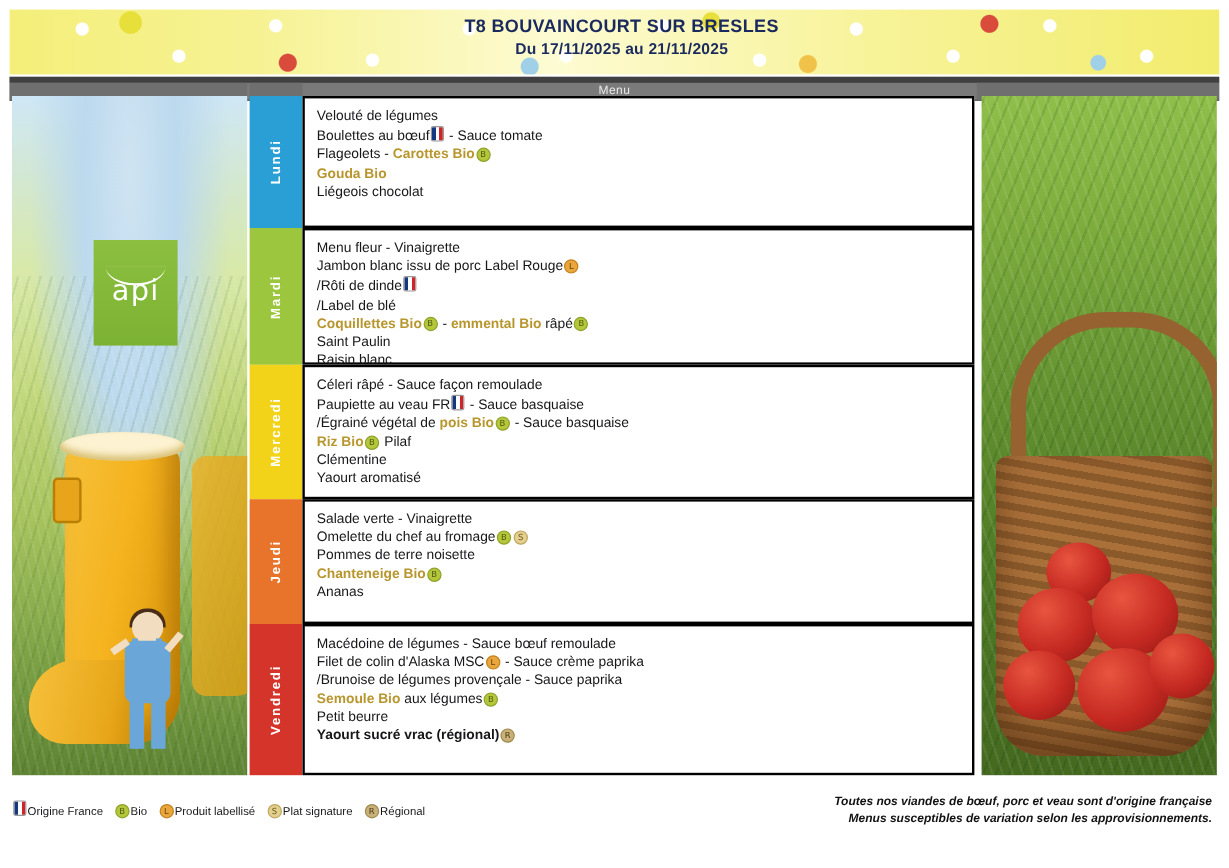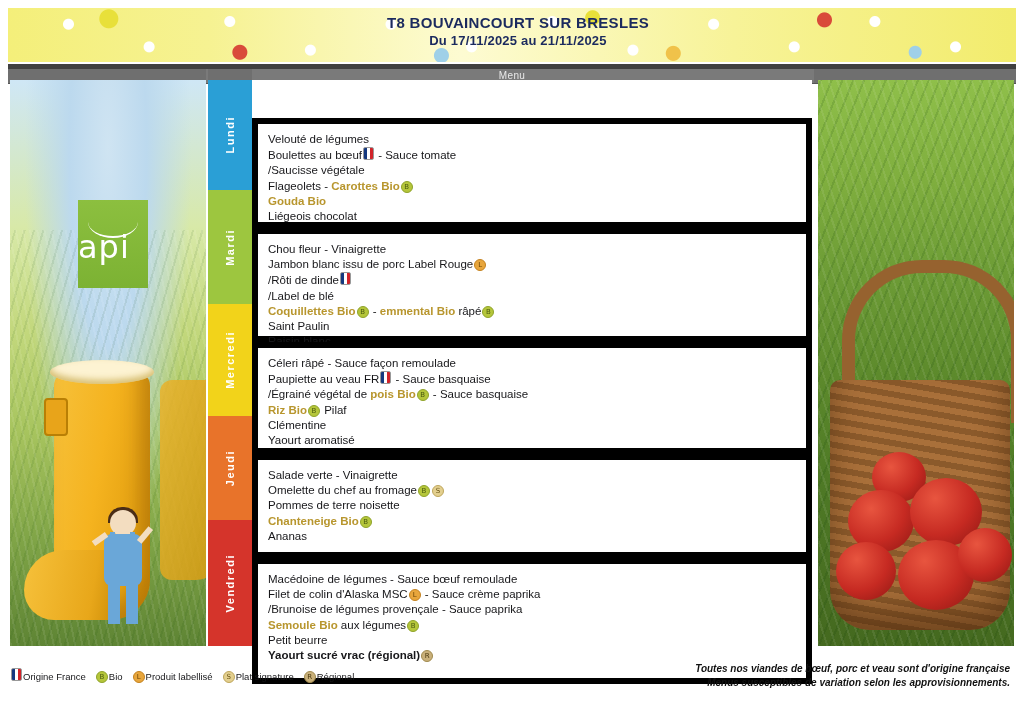--- a/index.html
+++ b/index.html
@@ -105,42 +105,42 @@
   .kid-legr{position:absolute;left:30px;top:74px;width:12px;height:40px;background:#6aa7d8;}
   .kid-arm{position:absolute;left:-4px;top:26px;width:16px;height:6px;background:#f3ddc0;transform:rotate(-35deg);}
   .kid-arm2{position:absolute;left:40px;top:22px;width:18px;height:6px;background:#f3ddc0;transform:rotate(-50deg);}
 
   
   .api-logo{
     position:absolute;left:68px;top:120px;width:70px;height:88px;
     background:linear-gradient(180deg,#8cbf3f 0%,#7cb233 100%);
   }
   .api-logo .txt{
-    position:absolute;left:0;top:28px;width:70px;
-    font-family:"DejaVu Sans",sans-serif;font-size:32px;color:#ffffff;letter-spacing:1px;
+    position:absolute;left:0;top:28px;width:70px;text-align:center;
+    font-family:"DejaVu Sans",sans-serif;font-size:24px;color:#ffffff;letter-spacing:1px;
   }
   .api-logo .swoosh{
     position:absolute;left:10px;top:22px;width:50px;height:14px;
     border-bottom:2px solid #ffffff;border-radius:0 0 50% 50%/0 0 100% 100%;
   }
 
   
   .daycol{position:absolute;left:208px;top:80px;width:44px;height:566px;}
   .daybox{
     position:absolute;left:0;width:44px;
     display:flex;align-items:center;justify-content:center;
   }
   .daybox span{
     writing-mode:vertical-rl;transform:rotate(180deg);
     font-size:11px;font-weight:bold;color:#ffffff;letter-spacing:1.5px;
   }
 
   
   .menucol{position:absolute;left:252px;top:80px;width:560px;height:566px;background:#fff;}
-  .menublock{position:absolute;left:0;width:560px;border:6px solid #000000;background:#fff;box-sizing:border-box;margin-top:38px;}
+  .menublock{position:absolute;left:0;width:560px;border:2px solid #000000;background:#fff;box-sizing:border-box;}
   .menublock ul{list-style:none;margin:0;padding:8px 0 0 10px;}
   .menublock li{font-size:11.5px;color:#17171a;line-height:15.2px;white-space:nowrap;}
   .gold{color:#b8962e;font-weight:bold;}
   .bold{font-weight:bold;color:#17171a;}
 
   
   .badge{
     display:inline-block;width:10px;height:10px;border-radius:50%;
     font-size:7px;line-height:10px;text-align:center;vertical-align:1px;
     margin:0 1px;font-family:"DejaVu Sans",sans-serif;
@@ -262,29 +262,28 @@
       <div class="daybox" style="top: 440px; height: 126px; background: rgb(213, 52, 43);">
         <span>Vendredi</span>
       </div>
     </div>
 
   <div class="menucol" id="menucol">
       <div class="menublock" style="top: 0px; height: 110px;">
         <ul>
           <li><span>Velouté de légumes</span></li>
           <li><span>Boulettes au bœuf</span><span class="b-fr"></span><span> - Sauce tomate</span></li>
-          <li><span>/Saucisse végétale</span></li>
           <li><span>Flageolets - </span><span class="gold">Carottes Bio</span><span class="badge b-bio">B</span></li>
           <li><span class="gold">Gouda Bio</span></li>
           <li><span>Liégeois chocolat</span></li>
         </ul>
       </div>
       <div class="menublock" style="top: 110px; height: 114px;">
         <ul>
-          <li><span>Chou fleur - Vinaigrette</span></li>
+          <li><span>Menu fleur - Vinaigrette</span></li>
           <li><span>Jambon blanc issu de porc Label Rouge</span><span class="badge b-lab">L</span></li>
           <li><span>/Rôti de dinde</span><span class="b-fr"></span></li>
           <li><span>/Label de blé</span></li>
           <li><span class="gold">Coquillettes Bio</span><span class="badge b-bio">B</span><span> - </span><span class="gold">emmental Bio</span><span> râpé</span><span class="badge b-bio">B</span></li>
           <li><span>Saint Paulin</span></li>
           <li><span>Raisin blanc</span></li>
         </ul>
       </div>
       <div class="menublock" style="top: 224px; height: 112px;">
         <ul>

